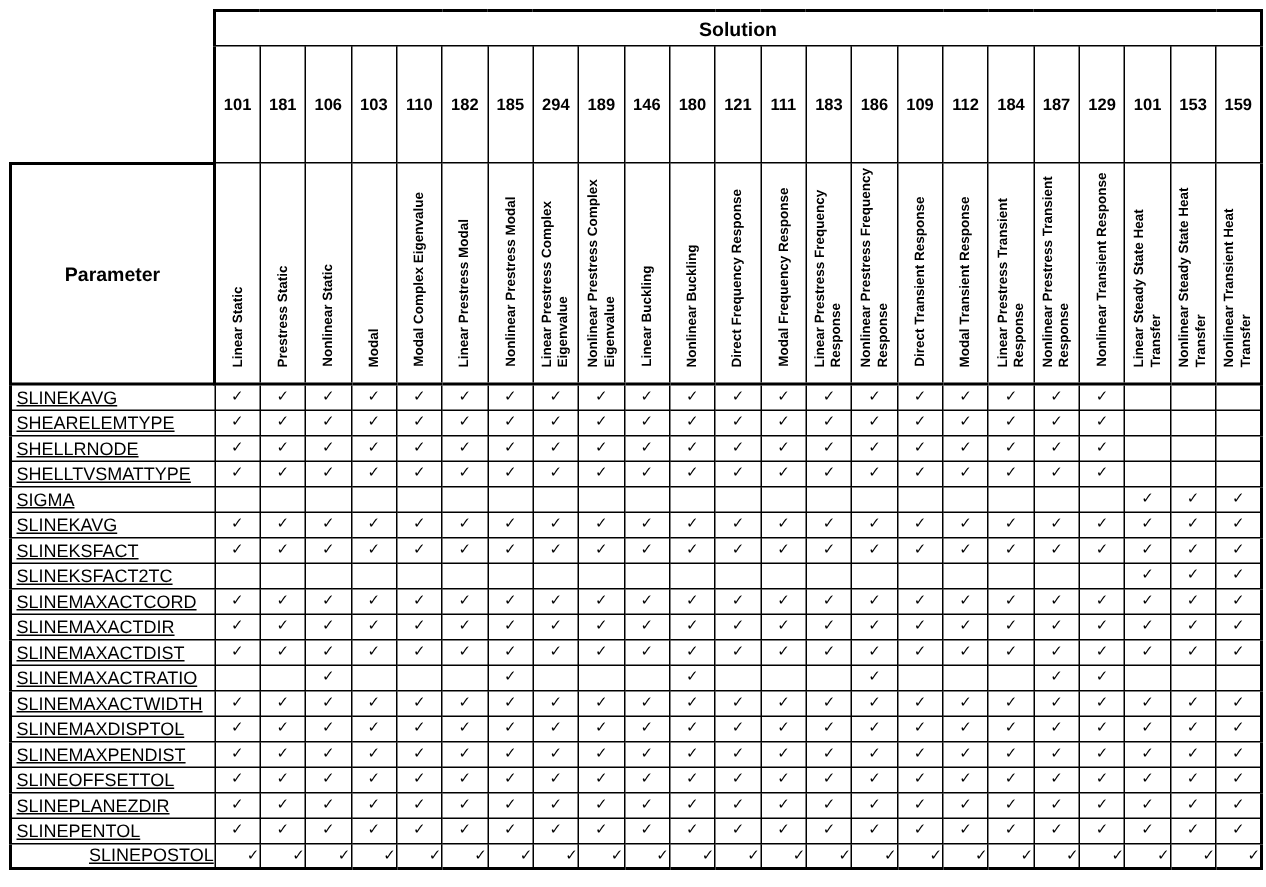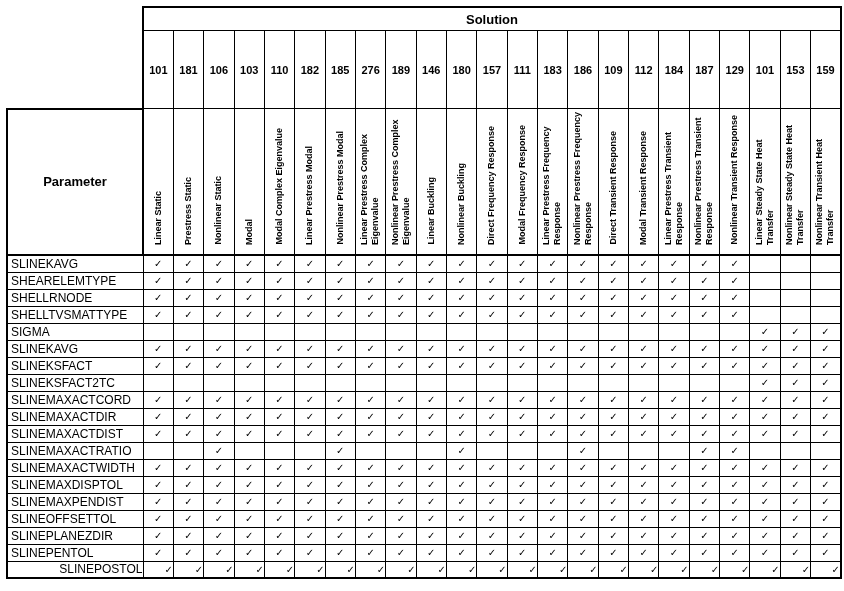--- a/index.html
+++ b/index.html
@@ -45,21 +45,21 @@
     max-height:136px;text-align:left;white-space:normal;
   }
   
   tbody tr{height:17px;}
   tbody td{
     border:1px solid #000;padding:0;vertical-align:middle;
     text-align:center;font-size:10px;overflow:hidden;
   }
   tbody td.pname{
     border-left:2px solid #000;text-align:left;font-size:12px;
-    padding-left:3px;white-space:nowrap;
+    padding-left:3px;white-space:nowrap;text-decoration:underline;
   }
   tbody td:last-child{border-right:2px solid #000;}
   tbody tr:last-child td{border-bottom:2px solid #000;text-align:right;}
   tbody td.ck{font-family:"DejaVu Sans",sans-serif;}
 </style>
 </head>
 <body>
 
 <div class="page">
   <table class="matrix">
@@ -96,25 +96,25 @@
       </tr>
       <tr class="code-row" id="code-row">
         <td class="spacer"></td>
       <th class="code-cell first">101</th>
           <th class="code-cell">181</th>
           <th class="code-cell">106</th>
           <th class="code-cell">103</th>
           <th class="code-cell">110</th>
           <th class="code-cell">182</th>
           <th class="code-cell">185</th>
-          <th class="code-cell">276</th>
+          <th class="code-cell">294</th>
           <th class="code-cell">189</th>
           <th class="code-cell">146</th>
           <th class="code-cell">180</th>
-          <th class="code-cell">157</th>
+          <th class="code-cell">121</th>
           <th class="code-cell">111</th>
           <th class="code-cell">183</th>
           <th class="code-cell">186</th>
           <th class="code-cell">109</th>
           <th class="code-cell">112</th>
           <th class="code-cell">184</th>
           <th class="code-cell">187</th>
           <th class="code-cell">129</th>
           <th class="code-cell">101</th>
           <th class="code-cell">153</th>

